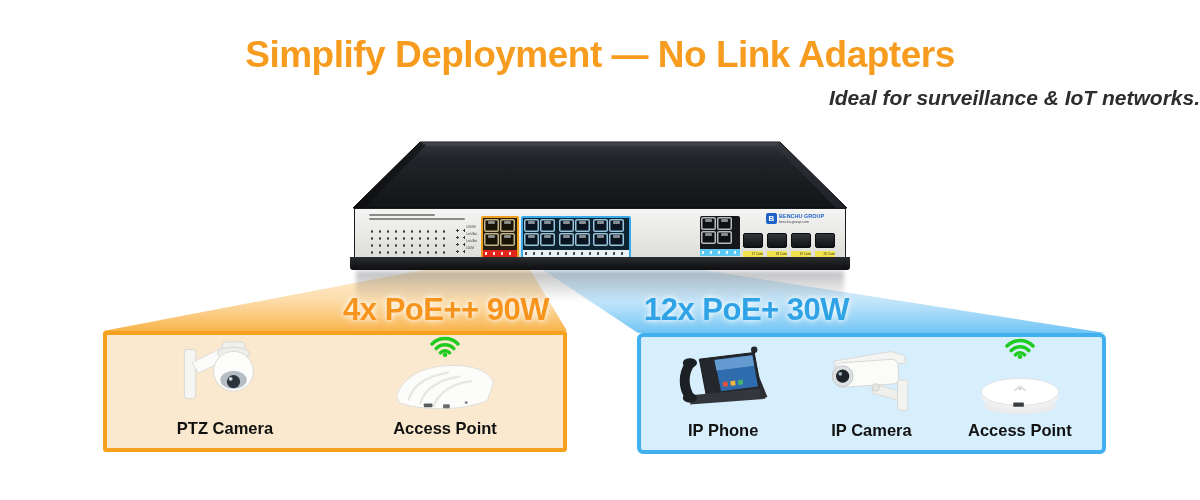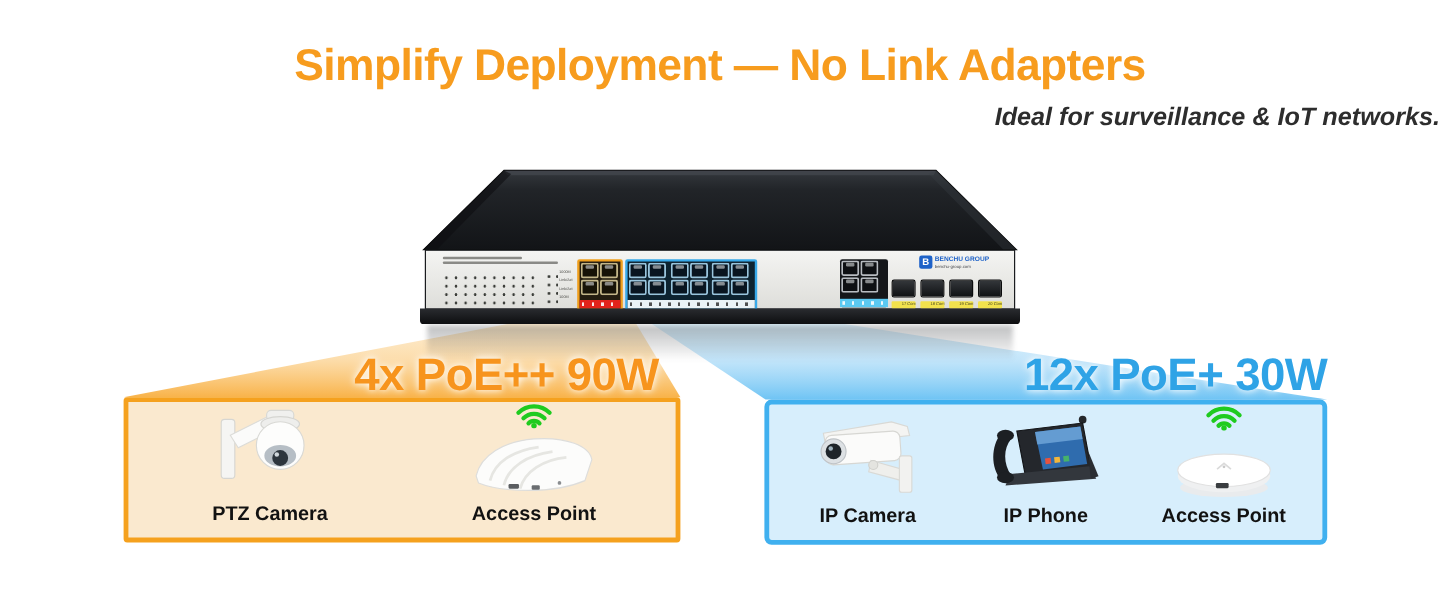--- a/index.html
+++ b/index.html
@@ -74,24 +74,24 @@
     font-size:7px;line-height:6px;color:#3a3a20;text-align:center;overflow:hidden;}
   .sfp-chip span{display:inline-block;transform:scale(0.48);transform-origin:center center;white-space:nowrap;}
   
   .logo{position:absolute;left:411px;top:4px;display:flex;align-items:flex-start;}
   .logo-mark{width:11px;height:11px;background:#1E62C8;border-radius:2px;color:#fff;font-size:8px;font-weight:700;
     display:flex;align-items:center;justify-content:center;}
   .logo-text{margin-left:2px;}
   .logo-name{font-size:10px;font-weight:700;color:#1E62C8;transform:scale(0.55);transform-origin:left top;white-space:nowrap;}
   .logo-site{font-size:8px;color:#44464a;transform:scale(0.45);transform-origin:left top;white-space:nowrap;margin-top:-4px;}
   
-  .callout-header{position:absolute;z-index:4;font-size:38px;font-weight:800;letter-spacing:-0.5px;
+  .callout-header{position:absolute;z-index:4;font-size:31px;font-weight:800;letter-spacing:-0.5px;
     text-shadow:0 0 5px rgba(255,255,255,0.9),0 0 10px rgba(255,255,255,0.7);}
   .header-left{left:103px;top:292px;width:446px;text-align:right;color:#F7941D;}
-  .header-right{left:644px;top:292px;width:462px;text-align:right;color:#2FA3E6;}
+  .header-right{left:644px;top:292px;width:462px;text-align:left;color:#2FA3E6;}
   
   .callout-box{position:absolute;z-index:2;box-sizing:border-box;display:flex;align-items:stretch;justify-content:space-around;padding:6px 8px 10px 8px;}
   .box-left{left:103px;top:331px;width:464px;height:121px;background:#FAE9CF;border:4px solid #F5A11E;border-radius:3px;}
   .box-right{left:637px;top:333px;width:469px;height:121px;background:#D7EEFC;border:4px solid #40B0EF;border-radius:6px;}
   .device-item{display:flex;flex-direction:column;align-items:center;justify-content:flex-end;width:150px;}
   .wifi-slot{height:24px;display:flex;align-items:flex-end;justify-content:center;margin-bottom:1px;}
   .device-art{flex:0 0 auto;display:flex;align-items:flex-end;justify-content:center;}
   .device-label{margin-top:3px;font-size:16.5px;font-weight:700;color:#121212;white-space:nowrap;}
 </style>
 </head>
@@ -259,52 +259,52 @@
     <circle cx="78" cy="46" r="1.6" fill="#8a8d90"></circle>
         </svg>
       </div>
       <div class="device-label">Access Point</div>
     </div>
   </div>
 <div class="callout-box box-right">
     <div class="device-item">
       <div class="device-art">
         <svg width="104" height="78" viewBox="0 0 110 82">
-    <polygon points="16,22 76,12 90,16 92,24 18,32" fill="#f4f4f2" stroke="#d9d9d5"></polygon>
-    <rect x="18" y="22" width="66" height="26" rx="6" transform="rotate(-4 51 35)" fill="#fbfbfa" stroke="#d7d7d3"></rect>
-    <circle cx="25" cy="38" r="11" fill="#dde1e4" stroke="#bfc3c7"></circle>
-    <circle cx="25" cy="38" r="7" fill="#1e2429"></circle>
-    <circle cx="22.5" cy="35.5" r="2" fill="#9fb2bd"></circle>
-    <polygon points="58,46 86,54 86,64 56,56" fill="#efefec" stroke="#d9d9d5"></polygon>
-    <rect x="83" y="42" width="11" height="32" rx="2" fill="#f2f2f0" stroke="#d9d9d5"></rect>
-    <circle cx="60" cy="50" r="4" fill="#e4e4e0" stroke="#d0d0cc"></circle>
-        </svg>
-      </div>
-      <div class="device-label">IP Camera</div>
-    </div>
-    <div class="device-item">
-      <div class="device-art">
-        <svg width="104" height="78" viewBox="0 0 110 82">
     <circle cx="88" cy="10" r="3.4" fill="#24272b"></circle>
     <polygon points="30,20 88,13 96,56 38,62" fill="#24272c" stroke="#121417"></polygon>
     <polygon points="46,21 86,16 92,49 53,54" fill="#2f6cae"></polygon>
     <polygon points="46,21 86,16 88,27 48,32" fill="#6da4d8" opacity="0.85"></polygon>
     <rect x="55" y="44" width="5" height="5" transform="rotate(-7 57 46)" fill="#e5533f"></rect>
     <rect x="63" y="43" width="5" height="5" transform="rotate(-7 65 45)" fill="#f2b63c"></rect>
     <rect x="71" y="42" width="5" height="5" transform="rotate(-7 73 44)" fill="#46b36a"></rect>
     <polygon points="24,58 94,51 100,62 20,68" fill="#33373d"></polygon>
     <path d="M16,22 C7,34 7,52 16,63 L25,59 C18,49 18,35 25,27 Z" fill="#1c1f23"></path>
     <ellipse cx="20" cy="24" rx="7.5" ry="5" fill="#1c1f23"></ellipse>
     <ellipse cx="20" cy="61" rx="7.5" ry="5" fill="#1c1f23"></ellipse>
     <polygon points="93,38 102,60 95,62" fill="#2a2d32"></polygon>
         </svg>
       </div>
       <div class="device-label">IP Phone</div>
     </div>
     <div class="device-item">
+      <div class="device-art">
+        <svg width="104" height="78" viewBox="0 0 110 82">
+    <polygon points="16,22 76,12 90,16 92,24 18,32" fill="#f4f4f2" stroke="#d9d9d5"></polygon>
+    <rect x="18" y="22" width="66" height="26" rx="6" transform="rotate(-4 51 35)" fill="#fbfbfa" stroke="#d7d7d3"></rect>
+    <circle cx="25" cy="38" r="11" fill="#dde1e4" stroke="#bfc3c7"></circle>
+    <circle cx="25" cy="38" r="7" fill="#1e2429"></circle>
+    <circle cx="22.5" cy="35.5" r="2" fill="#9fb2bd"></circle>
+    <polygon points="58,46 86,54 86,64 56,56" fill="#efefec" stroke="#d9d9d5"></polygon>
+    <rect x="83" y="42" width="11" height="32" rx="2" fill="#f2f2f0" stroke="#d9d9d5"></rect>
+    <circle cx="60" cy="50" r="4" fill="#e4e4e0" stroke="#d0d0cc"></circle>
+        </svg>
+      </div>
+      <div class="device-label">IP Camera</div>
+    </div>
+    <div class="device-item">
       <div class="wifi-slot">
         <svg width="40" height="26" viewBox="0 0 48 34" fill="none">
     <path d="M7,17 A24,24 0 0 1 41,17" stroke="#1FCB1F" stroke-width="4.6" stroke-linecap="round"></path>
     <path d="M12.5,23 A16,16 0 0 1 35.5,23" stroke="#1FCB1F" stroke-width="4.6" stroke-linecap="round"></path>
     <path d="M18,28.5 A8,8 0 0 1 30,28.5" stroke="#1FCB1F" stroke-width="4.6" stroke-linecap="round"></path>
     <circle cx="24" cy="31" r="3" fill="#1FCB1F"></circle>
         </svg>
       </div>
       <div class="device-art">
         <svg width="108" height="58" viewBox="0 0 112 60">

